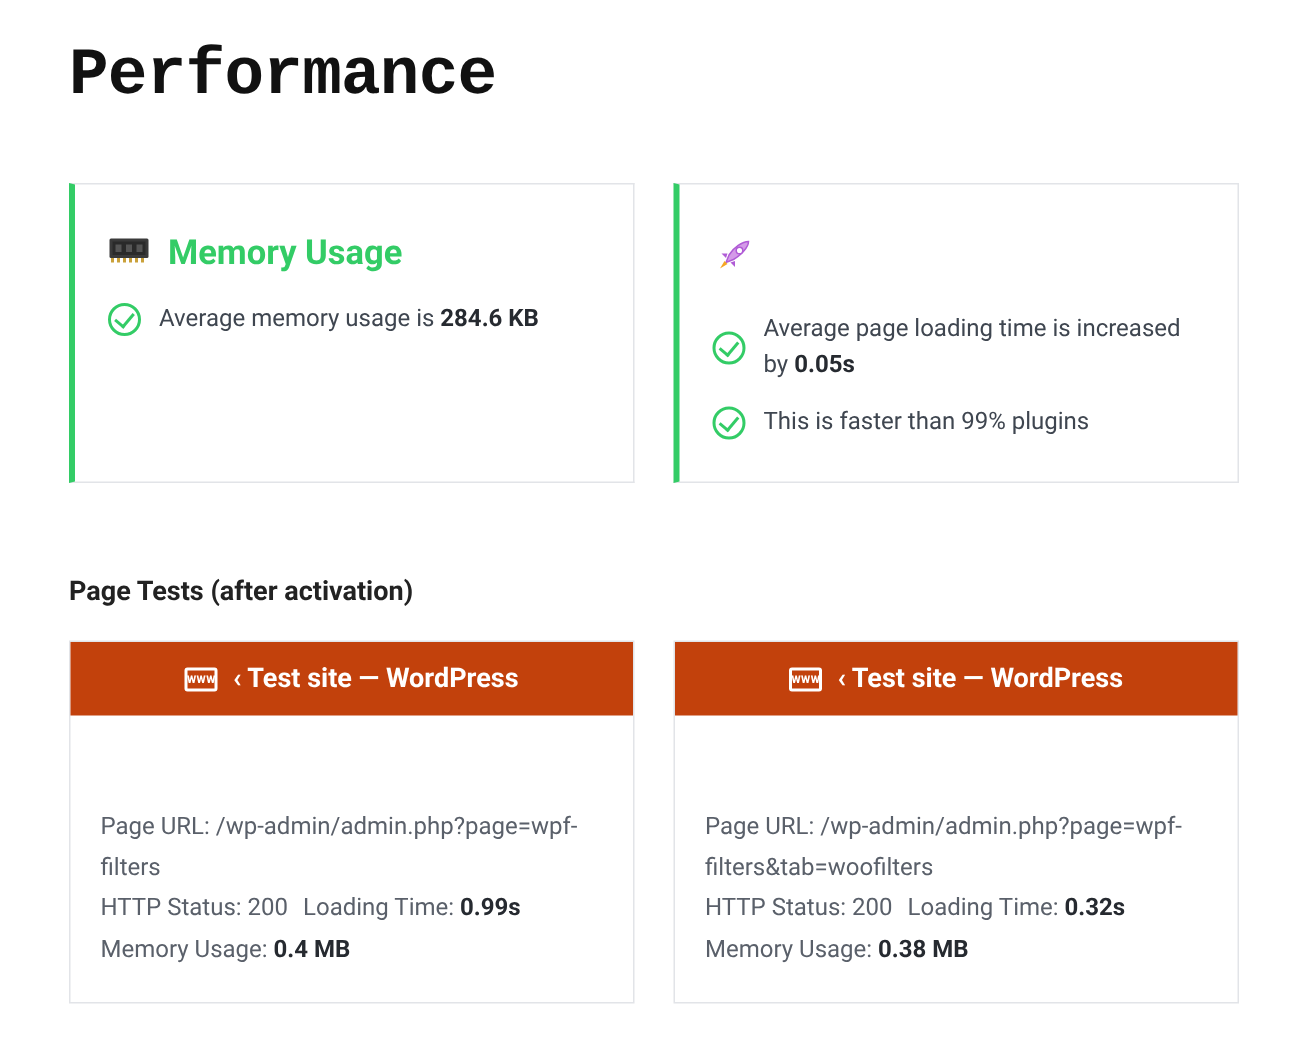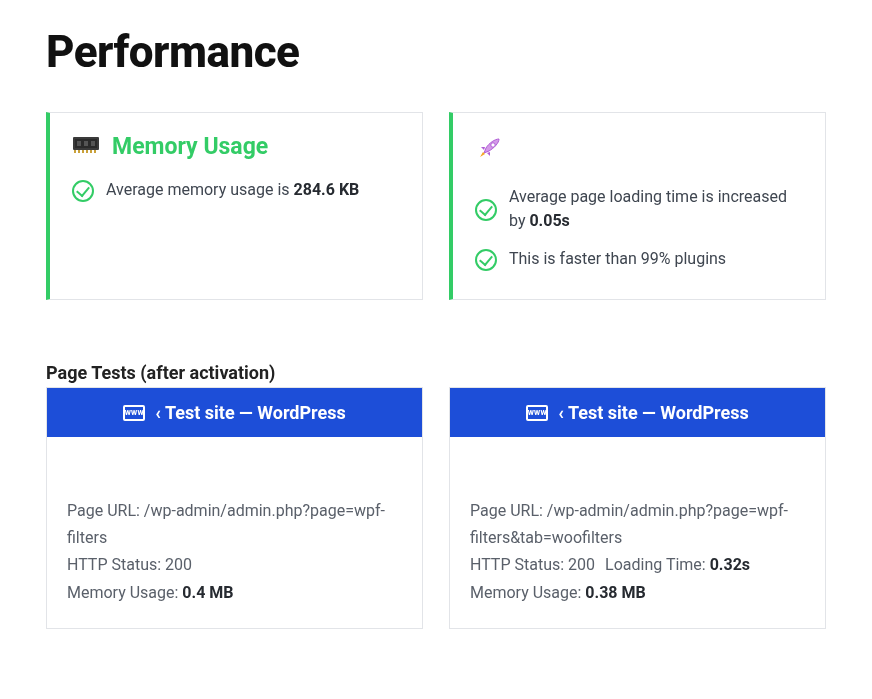--- a/index.html
+++ b/index.html
@@ -7,32 +7,33 @@
     font-family: -apple-system, BlinkMacSystemFont, "Segoe UI", Roboto, Helvetica, Arial, sans-serif;
     background: #fff;
     padding: 26px 46px;
     width: 872px;
   }
   h1.page-title {
     font-size: 44px;
     font-weight: 800;
     color: #111;
     letter-spacing: -0.5px;
-    margin-bottom: 34px;
+    margin-bottom: 46px;
+    font-family: Liberation Mono, monospace;
   }
   .cards-row {
     display: flex;
     gap: 26px;
     margin-bottom: 62px;
   }
   .perf-card {
     flex: 1;
     border: 1px solid #e2e4e8;
     border-left: 4px solid #33cc66;
-    padding: 20px 22px 28px 22px;
+    padding: 32px 22px 28px 22px;
   }
   .perf-card .card-title-row {
     display: flex;
     align-items: center;
     gap: 12px;
     margin-bottom: 18px;
   }
   .perf-card .card-title {
     color: #33cc66;
     font-size: 23px;
@@ -69,32 +70,32 @@
   .bullet-text b { color: #262a30; font-weight: 700; }
 
   
   .icon-memory svg { width: 28px; height: 22px; }
   .icon-rocket svg { width: 30px; height: 30px; }
 
   h2.section-title {
     font-size: 18px;
     font-weight: 700;
     color: #222;
-    margin-bottom: 4px;
+    margin-bottom: 22px;
   }
   .tests-row {
     display: flex;
     gap: 26px;
   }
   .test-card {
     flex: 1;
     border: 1px solid #e2e4e8;
   }
   .test-header {
-    background: #1d4ed8;
+    background: #c2410c;
     color: #fff;
     font-weight: 700;
     font-size: 18px;
     display: flex;
     align-items: center;
     justify-content: center;
     gap: 10px;
     padding: 14px 10px;
   }
   .test-header .www-icon {
@@ -188,20 +189,21 @@
     <div class="test-header">
       <span class="www-icon">WWW</span>
       <span>‹ Test site — WordPress</span>
     </div>
     <div class="test-body">
       <div>
         <span>Page URL: </span><span>/wp-admin/admin.php?page=wpf-filters</span>
       </div>
       <div class="row2">
         <span><span>HTTP Status: </span><span>200</span></span>
+        <span><span>Loading Time: </span><b>0.99s</b></span>
       </div>
       <div>
         <span>Memory Usage: </span><b>0.4 MB</b>
       </div>
     </div>
   </div>
 
   <div class="test-card">
     <div class="test-header">
       <span class="www-icon">WWW</span>

